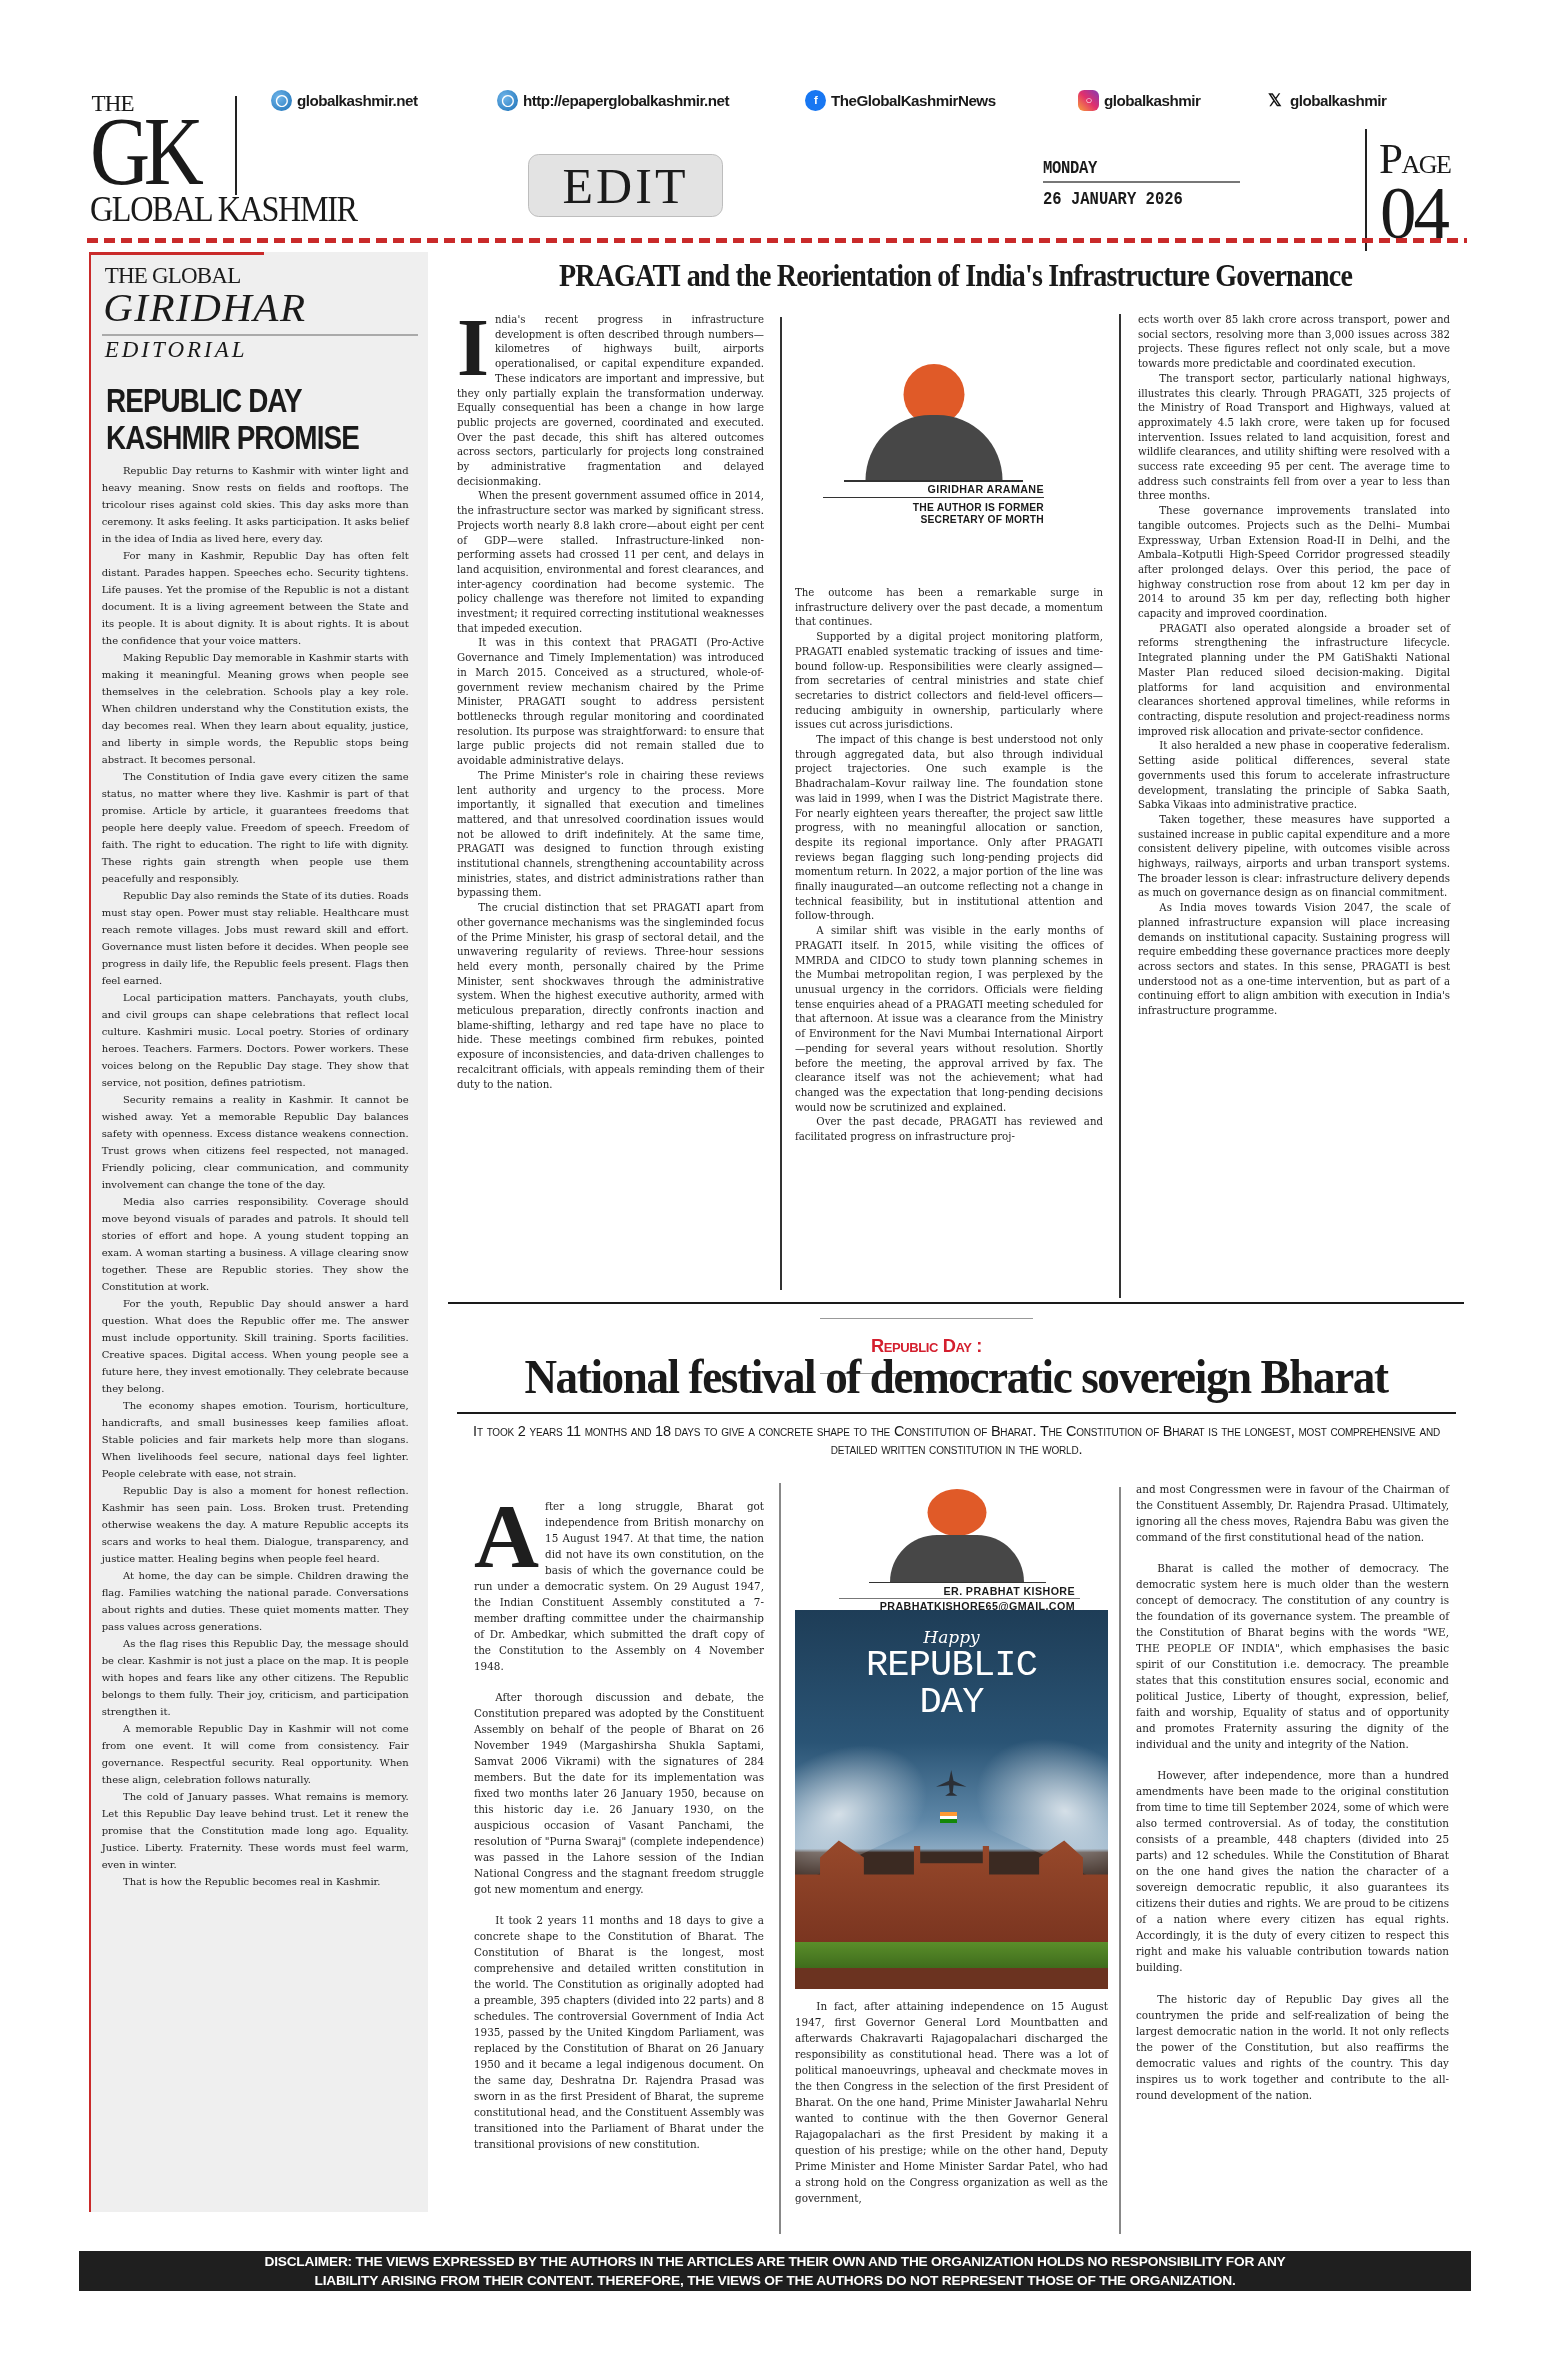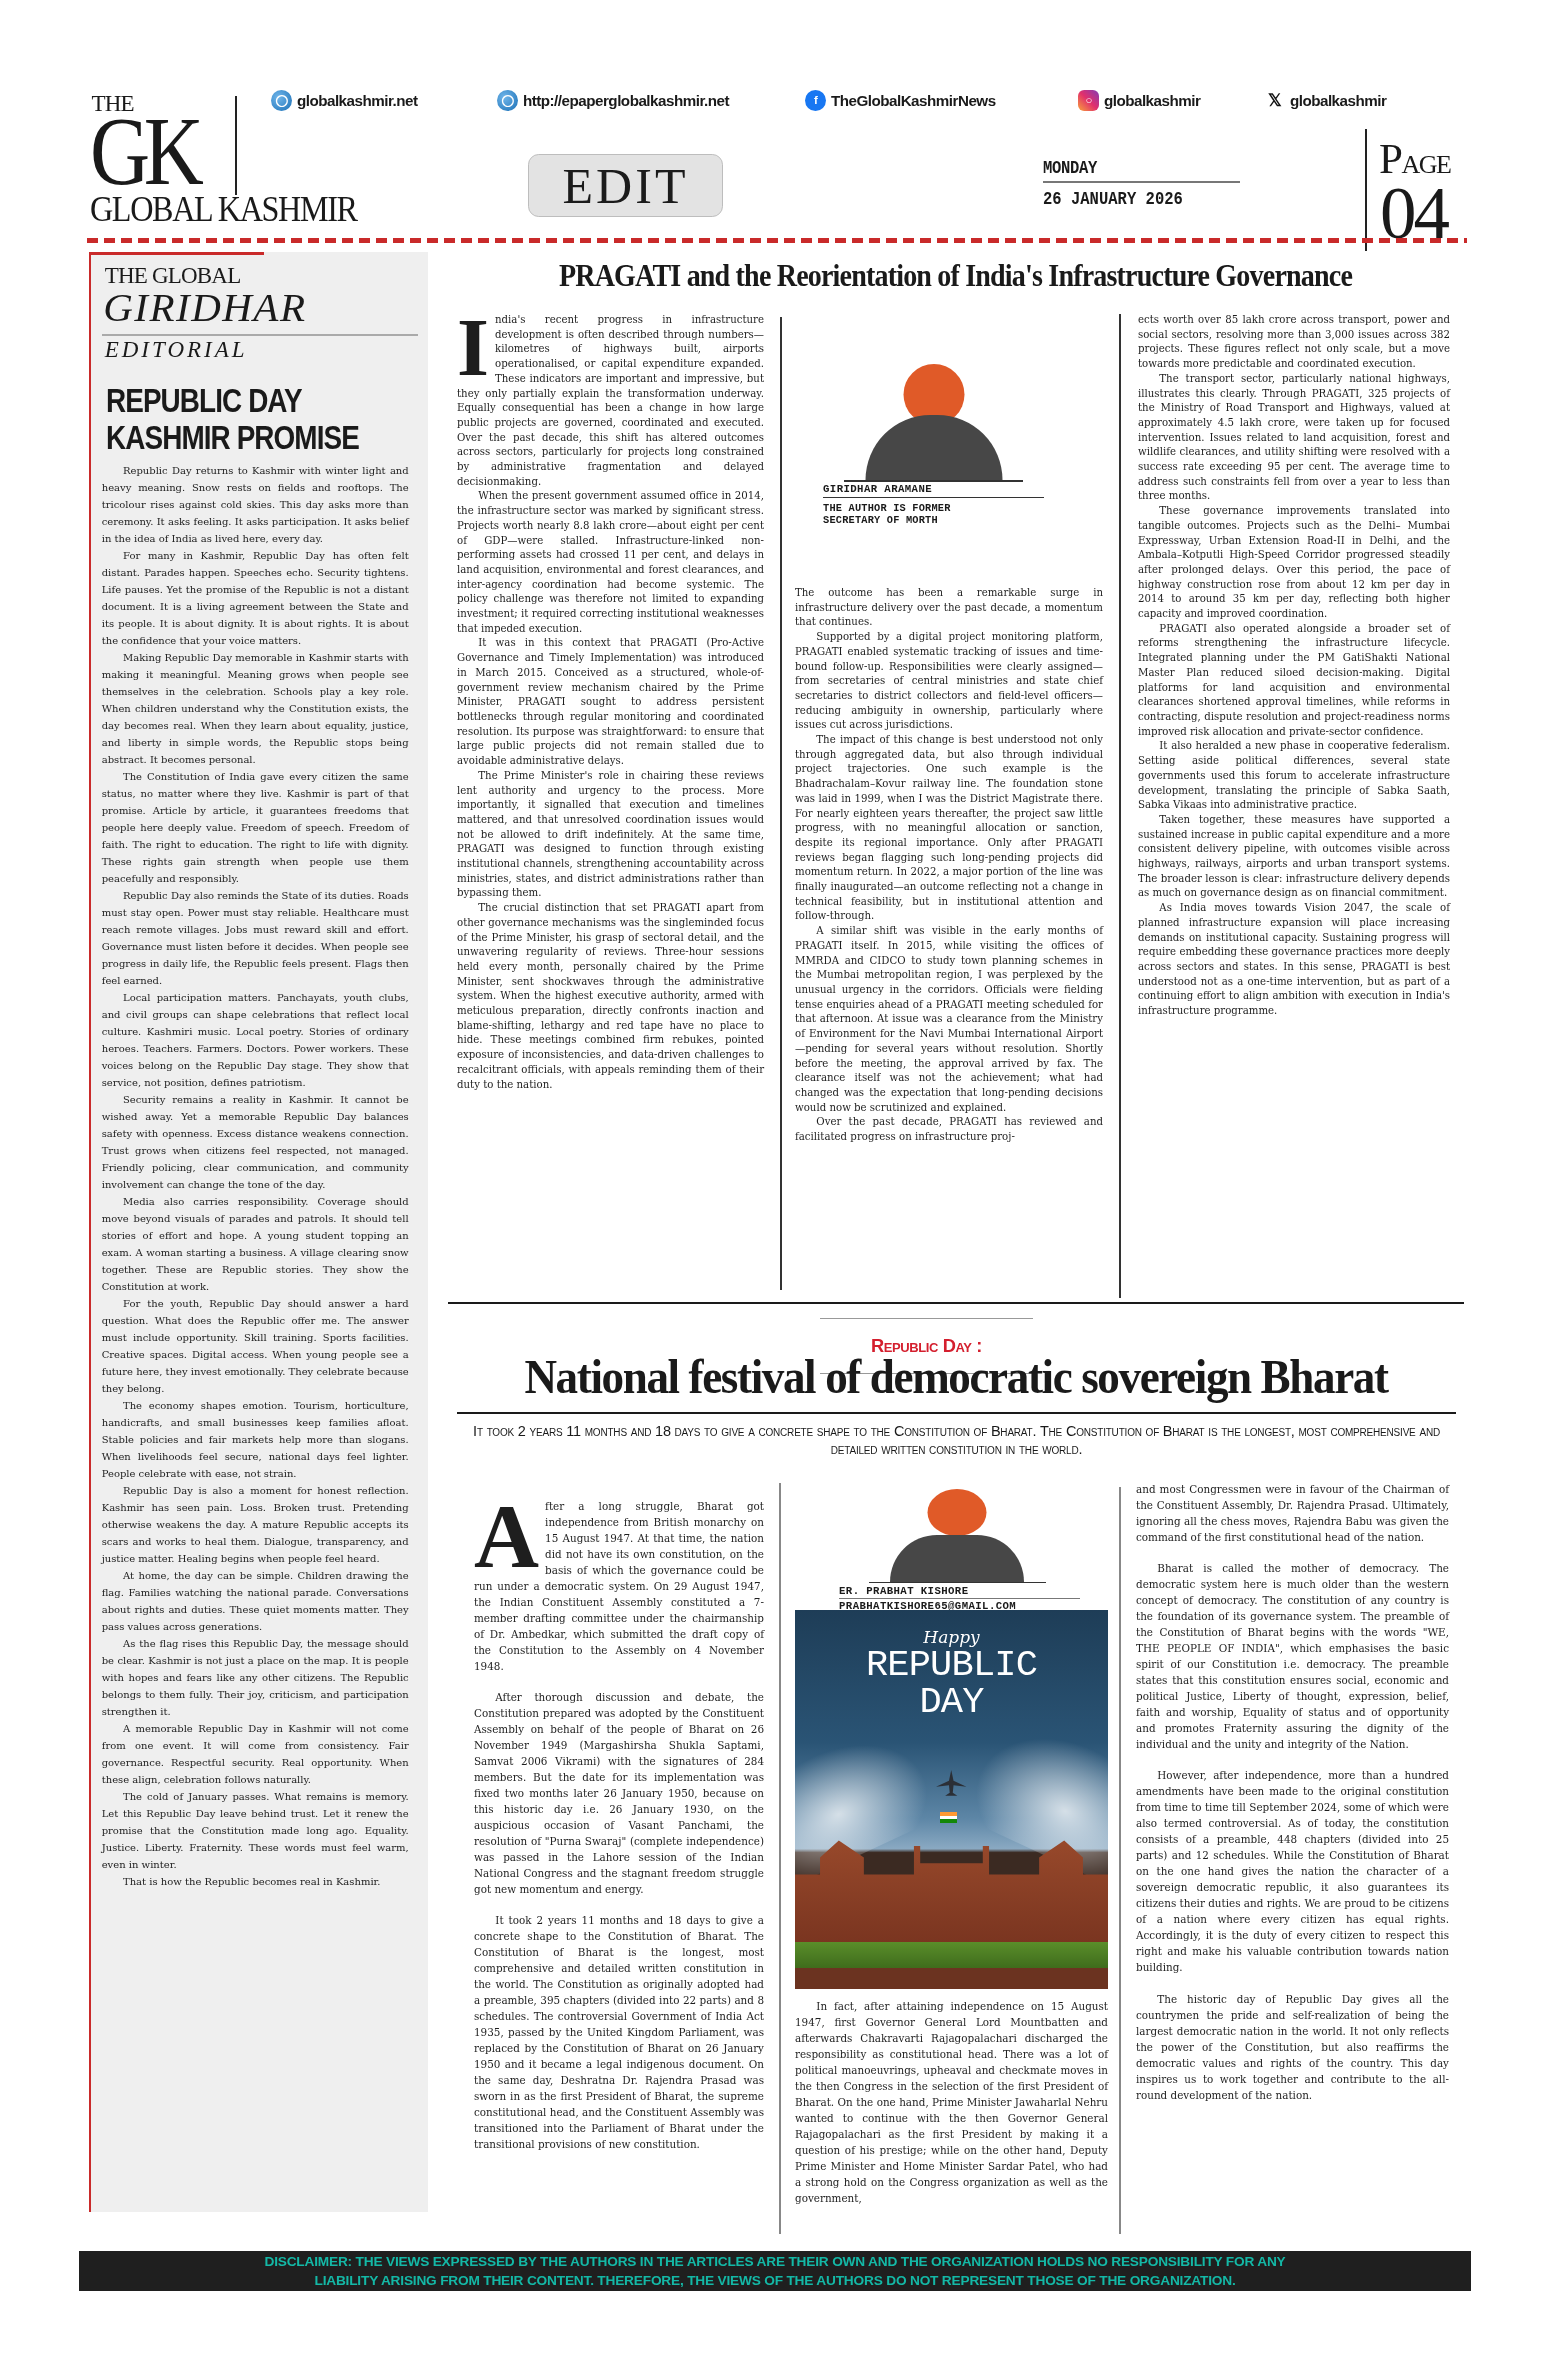--- a/index.html
+++ b/index.html
@@ -49,21 +49,21 @@
 
   
   .a1-title { position: absolute; left: 456px; top: 259px; width: 999px; font-family: "Liberation Serif", serif; font-weight: bold; font-size: 30.5px; letter-spacing: -0.9px; text-align: center; white-space: nowrap; transform: scaleX(0.92); }
   .col { position: absolute; font-family: "DejaVu Serif", serif; font-size: 10.2px; line-height: 14.7px; text-align: justify; hyphens: auto; color: #1e1e1e; }
   .col p { text-indent: 21.3px; }
   .col p.noindent { text-indent: 0; }
   .vrule { position: absolute; width: 1.5px; background: #333; }
   .dropcap { float: left; font-family: "Liberation Serif", serif; font-weight: bold; font-size: 82px; line-height: 66px; margin: 1.5px 6.1px 0 0; }
   .dropcap-a { font-size: 90px; line-height: 73px; }
 
-  .author { position: absolute; text-align: left; font-family: Liberation Mono, monospace; font-weight: bold; }
+  .author { position: absolute; text-align: right; font-family: Liberation Sans, sans-serif; font-weight: bold; }
   .avatar { position: relative; margin: 0 auto; }
   .avatar .head { position: absolute; left: 50%; transform: translateX(-50%); border-radius: 50%; background: #e05a28; }
   .avatar .body { position: absolute; left: 50%; transform: translateX(-50%); bottom: 0; border-radius: 762px 762px 0 0; background: #474747; }
   .author-rule { height: 1.5px; background: #333; margin: 0 auto; }
   .author-name { font-size: 10.7px; letter-spacing: 0.4px; padding: 1.5px 0; }
   .author-sub { font-size: 10.3px; line-height: 12.2px; letter-spacing: 0.2px; }
 
   .hr-black { position: absolute; height: 2.3px; background: #1a1a1a; }
 
   
@@ -79,21 +79,21 @@
   .rd-big { position: absolute; left: 0; right: 0; top: 37px; text-align: center; color: #fff; font-family: Liberation Mono, monospace; font-size: 37px; line-height: 37px; letter-spacing: -0.8px; }
   .rd-cloud-l { position: absolute; left: -30.5px; top: 130px; width: 168px; height: 114px; background: radial-gradient(ellipse at 40% 60%, rgba(255,255,255,0.75), rgba(255,255,255,0) 65%); transform: rotate(-25deg); }
   .rd-cloud-r { position: absolute; right: -30.5px; top: 122px; width: 168px; height: 122px; background: radial-gradient(ellipse at 60% 60%, rgba(255,255,255,0.75), rgba(255,255,255,0) 65%); transform: rotate(25deg); }
   .rd-jet { position: absolute; left: 141px; top: 160px; width: 30.5px; height: 27.4px; }
   .rd-fort { position: absolute; left: 0; right: 0; bottom: 46px; height: 114px; background: linear-gradient(180deg, #9b4b2c, #7a3520); clip-path: polygon(0 40%, 8% 40%, 8% 25%, 14% 10%, 22% 25%, 22% 40%, 38% 40%, 38% 15%, 40% 15%, 40% 30%, 60% 30%, 60% 15%, 62% 15%, 62% 40%, 78% 40%, 78% 25%, 86% 10%, 92% 25%, 92% 40%, 100% 40%, 100% 100%, 0 100%); }
   .rd-lawn { position: absolute; left: 0; right: 0; bottom: 21.3px; height: 26px; background: linear-gradient(180deg, #5a8e2a, #3f6c1c); }
   .rd-wall { position: absolute; left: 0; right: 0; bottom: 0; height: 21.3px; background: #6b3320; }
   .rd-flag { position: absolute; left: 145px; top: 202px; width: 17px; height: 10.7px; background: linear-gradient(180deg, #ff9933 33%, #fff 33% 66%, #138808 66%); }
 
   
-  .disclaimer { position: absolute; left: 79px; top: 2251px; width: 1392px; height: 40px; background: #1f1f1f; color: #14b8a6; text-align: center; font-family: "Liberation Sans", sans-serif; font-weight: bold; font-size: 13.7px; line-height: 18.3px; padding-top: 2.3px; letter-spacing: -0.2px; }
+  .disclaimer { position: absolute; left: 79px; top: 2251px; width: 1392px; height: 40px; background: #1f1f1f; color: #ffffff; text-align: center; font-family: "Liberation Sans", sans-serif; font-weight: bold; font-size: 13.7px; line-height: 18.3px; padding-top: 2.3px; letter-spacing: -0.2px; }
 </style>
 </head>
 <body>
 
 <header class="masthead">
   <div class="logo">
     <div class="logo-the">THE</div>
     <div class="logo-gk">GK</div>
     <div class="logo-vline"></div>
     <div class="logo-name">GLOBAL KASHMIR</div>

